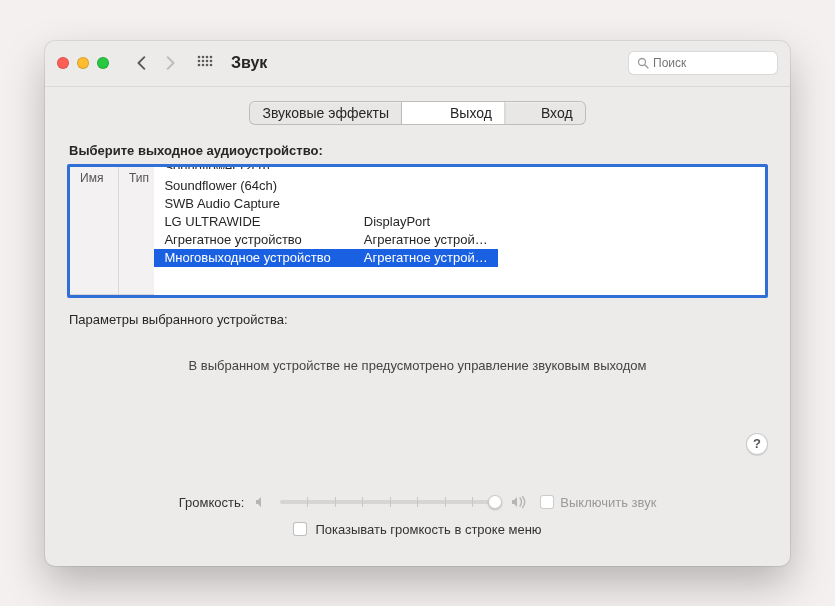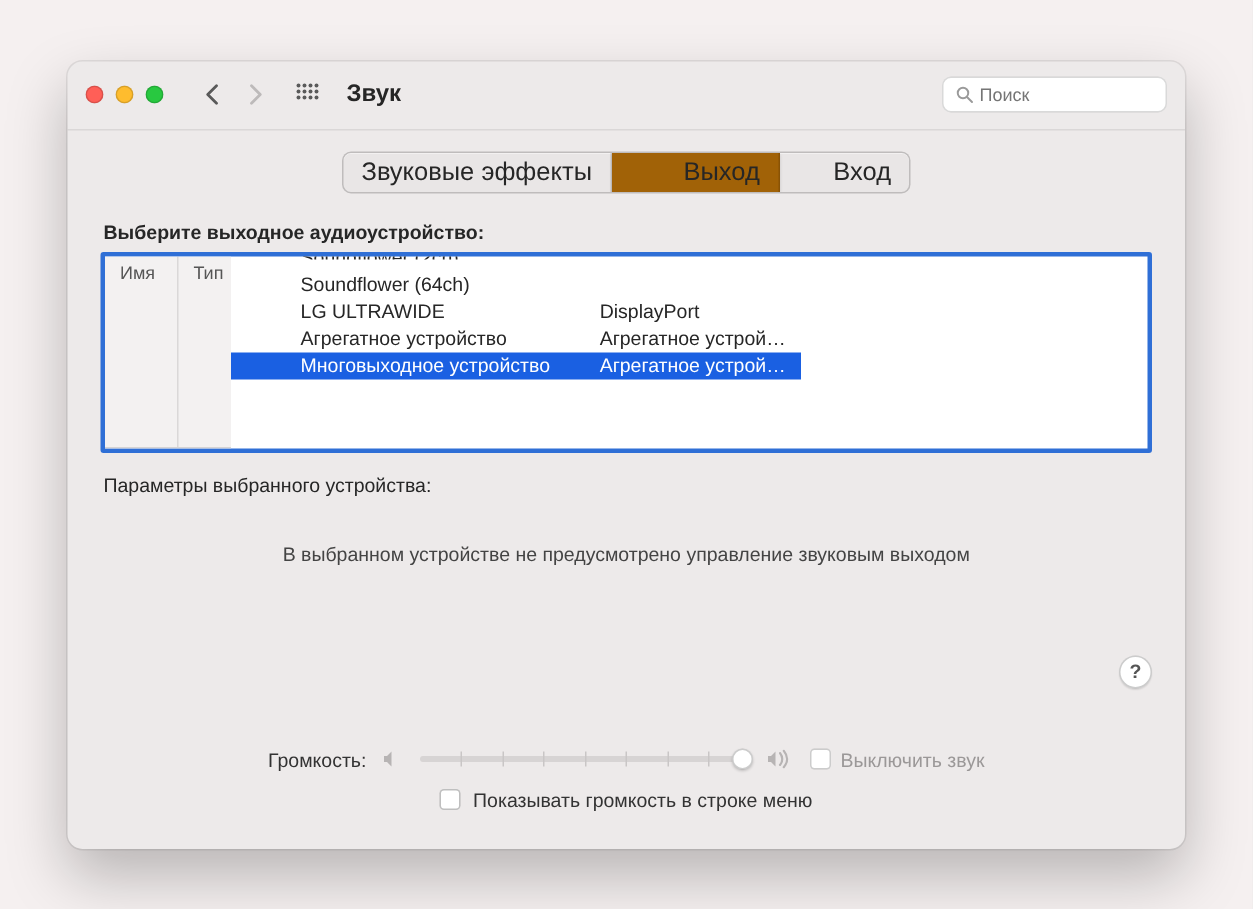--- a/index.html
+++ b/index.html
@@ -66,27 +66,27 @@
     display: flex;
     border: 1px solid rgba(0,0,0,0.18);
     border-radius: 6px;
     overflow: hidden;
     background: #e9e6e6;
     box-shadow: 0 0.5px 0 rgba(255,255,255,0.6) inset;
     margin-bottom: 14px;
   }
   .segmented .seg {
     padding: 3px 12px;
-    font-size: 17px;
+    font-size: 14px;
     border-right: 1px solid rgba(0,0,0,0.15);
     cursor: default;
   }
   .segmented .seg:last-child { border-right: none; margin-left: 24px; }
   .segmented .seg.active {
-    background: #a16207;
+    background: #ffffff;
     box-shadow: 0 0.5px 2px rgba(0,0,0,0.15);
     padding-left: 48px;
   }
   .section-label { font-weight: 600; margin: 4px 0 6px 2px; }
   .device-table {
     border: 3px solid #2f6fd6;
     border-radius: 2px;
     background: #fff;
     overflow: hidden;
     height: 134px;
@@ -97,21 +97,21 @@
     display: flex;
     font-size: 12px;
     color: #555;
     background: #f3f1f1;
     border-bottom: 1px solid rgba(0,0,0,0.12);
   }
   .dt-header .col { padding: 4px 10px; }
   .col-name { flex: 0 0 58%; border-right: 1px solid rgba(0,0,0,0.10); }
   .col-type { flex: 1; }
   .dt-body { overflow: hidden; font-size: 13px; }
-  .dt-row { display: flex; height: 18px; line-height: 18px; padding-left: 36px; }
+  .dt-row { display: flex; height: 18px; line-height: 18px; }
   .dt-row .cell { padding: 0 10px; white-space: nowrap; overflow: hidden; text-overflow: ellipsis; }
   .dt-row .cell-name { flex: 0 0 58%; }
   .dt-row .cell-type { flex: 1; }
   .dt-row.partial .cell { transform: translateY(-8px); }
   .dt-row.partial { height: 10px; overflow: hidden; }
   .dt-row.selected { background: #1a60e2; color: #fff; }
   .params-label { margin: 14px 0 8px 2px; }
   .params-msg { text-align: center; color: #444; margin-top: 23px; }
   .help-btn {
     margin-left: auto;
@@ -235,20 +235,24 @@
       <div class="dt-body">
         <div class="dt-row partial">
           <div class="cell cell-name">Soundflower (2ch)</div>
           <div class="cell cell-type"></div>
         </div>
         <div class="dt-row">
           <div class="cell cell-name">Soundflower (64ch)</div>
           <div class="cell cell-type"></div>
         </div>
         <div class="dt-row">
+          <div class="cell cell-name">SWB Audio Capture</div>
+          <div class="cell cell-type"></div>
+        </div>
+        <div class="dt-row">
           <div class="cell cell-name">LG ULTRAWIDE</div>
           <div class="cell cell-type">DisplayPort</div>
         </div>
         <div class="dt-row">
           <div class="cell cell-name">Агрегатное устройство</div>
           <div class="cell cell-type">Агрегатное устройство</div>
         </div>
         <div class="dt-row selected">
           <div class="cell cell-name">Многовыходное устройство</div>
           <div class="cell cell-type">Агрегатное устройство</div>

